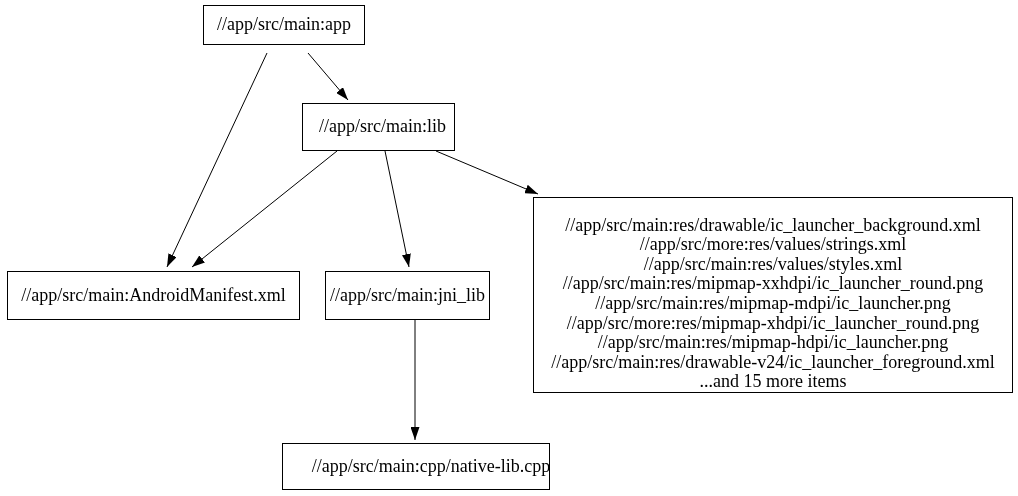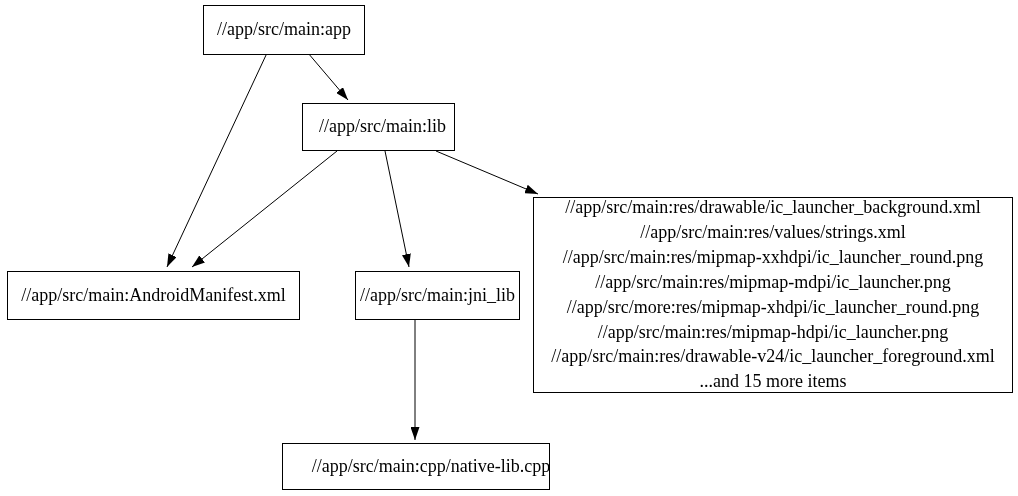--- a/index.html
+++ b/index.html
@@ -32,26 +32,26 @@
     display: flex;
     align-items: center;
     justify-content: center;
     text-align: center;
     font-size: 18px;
     line-height: 19.6px;
     white-space: nowrap;
   }
   .node.multiline {
     flex-direction: column;
-    justify-content: space-between;
+    justify-content: flex-end;
   }
-  .node-app      { left: 203px; top: 5px;   width: 162px; height: 50px; }
+  .node-app      { left: 203px; top: 5px;   width: 162px; height: 40px; }
   .node-lib      { left: 302px; top: 103px; width: 153px; height: 48px; padding-left: 8px; }
   .node-manifest { left: 7px;   top: 271px; width: 293px; height: 49px; }
-  .node-jni      { left: 325px; top: 271px; width: 165px; height: 49px; margin-left: 30px; }
+  .node-jni      { left: 325px; top: 271px; width: 165px; height: 49px; }
   .node-res      { left: 533px; top: 197px; width: 480px; height: 196px; }
   .node-cpp      { left: 282px; top: 443px; width: 268px; height: 47px; padding-left: 30px; }
   .res-line {
     display: block;
     height: 19.6px;
   }
 </style>
 </head>
 <body>
 
@@ -82,21 +82,22 @@
   <div class="node node-manifest">
     <span>//app/src/main:AndroidManifest.xml</span>
   </div>
 
   <div class="node node-jni">
     <span>//app/src/main:jni_lib</span>
   </div>
 
   <div class="node node-res multiline">
     <span class="res-line">//app/src/main:res/drawable/ic_launcher_background.xml</span>
-    <span class="res-line">//app/src/main:res/values/strings.xml</span>
+    <span class="res-line">//app/src/more:res/values/strings.xml</span>
+    <span class="res-line">//app/src/main:res/values/styles.xml</span>
     <span class="res-line">//app/src/main:res/mipmap-xxhdpi/ic_launcher_round.png</span>
     <span class="res-line">//app/src/main:res/mipmap-mdpi/ic_launcher.png</span>
     <span class="res-line">//app/src/more:res/mipmap-xhdpi/ic_launcher_round.png</span>
     <span class="res-line">//app/src/main:res/mipmap-hdpi/ic_launcher.png</span>
     <span class="res-line">//app/src/main:res/drawable-v24/ic_launcher_foreground.xml</span>
     <span class="res-line">...and 15 more items</span>
   </div>
 
   <div class="node node-cpp">
     <span>//app/src/main:cpp/native-lib.cpp</span>

